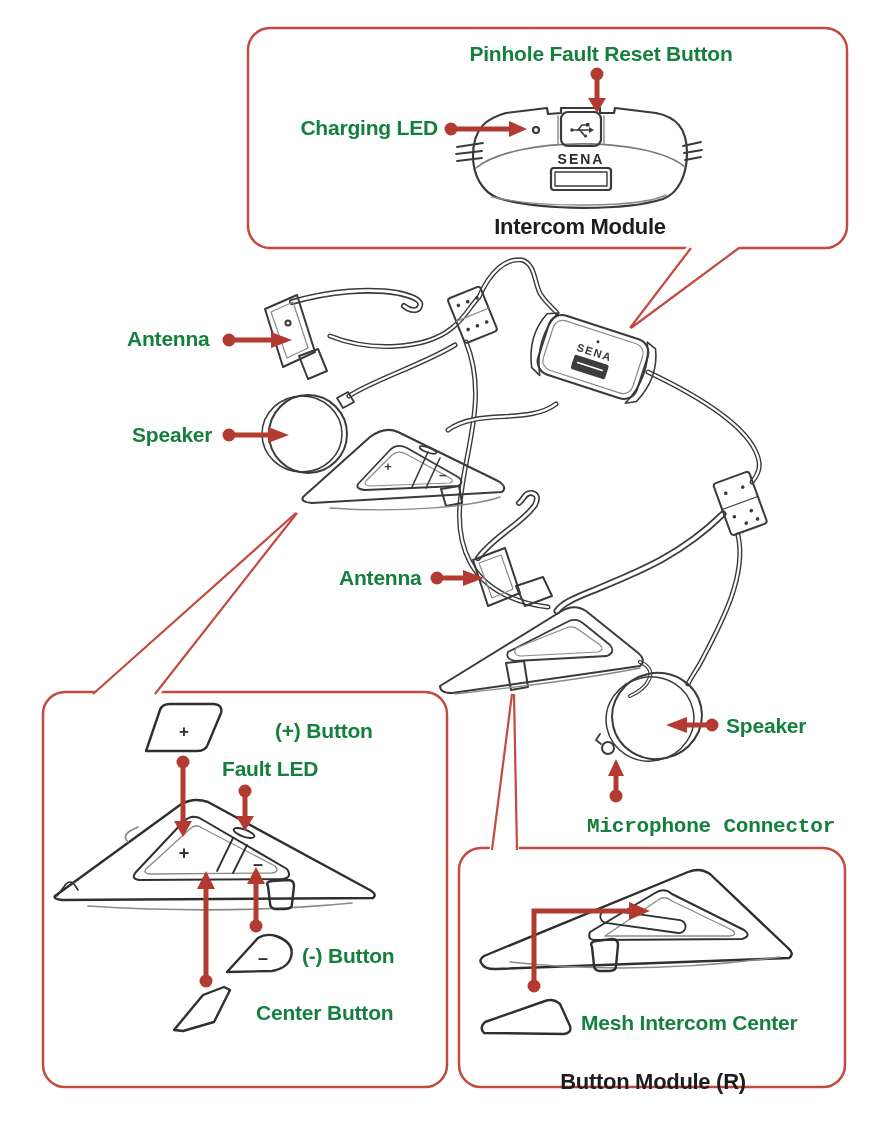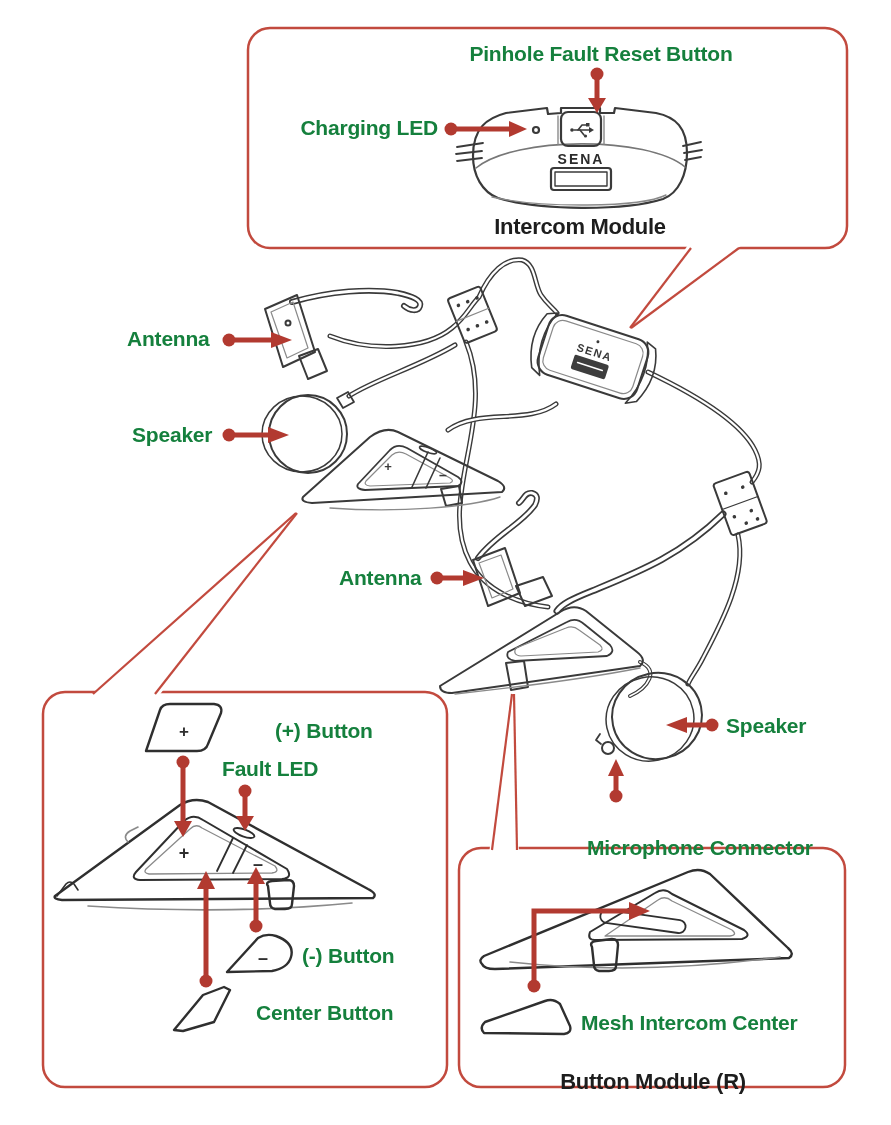--- a/index.html
+++ b/index.html
@@ -275,21 +275,21 @@
 </svg>
 
   <div class="lbl ctr" style="left:455px;top:42px;width:292px;">Pinhole Fault Reset Button</div>
   <div class="lbl rgt" style="left:280px;top:116px;width:158px;">Charging LED</div>
   <div class="cap ctr" style="left:480px;top:215px;width:200px;">Intercom Module</div>
 
   <div class="lbl" style="left:127px;top:327px;">Antenna</div>
   <div class="lbl" style="left:132px;top:423px;">Speaker</div>
   <div class="lbl" style="left:339px;top:566px;">Antenna</div>
   <div class="lbl" style="left:726px;top:714px;">Speaker</div>
-  <div class="lbl" style="left:587px;top:836px;">Microphone Connector</div>
+  <div class="lbl" style="left:587px;top:815px;font-family:Liberation Mono, monospace;">Microphone Connector</div>
 
   <div class="lbl" style="left:227px;top:719px;margin-left:48px;">(+) Button</div>
   <div class="lbl" style="left:222px;top:757px;">Fault LED</div>
   <div class="lbl" style="left:302px;top:944px;">(-) Button</div>
   <div class="lbl" style="left:256px;top:1001px;">Center Button</div>
 
   <div class="lbl" style="left:581px;top:1011px;">Mesh Intercom Center</div>
   <div class="cap ctr" style="left:552px;top:1046px;width:202px;margin-top:24px;">Button Module (R)</div>
 
 </div>

